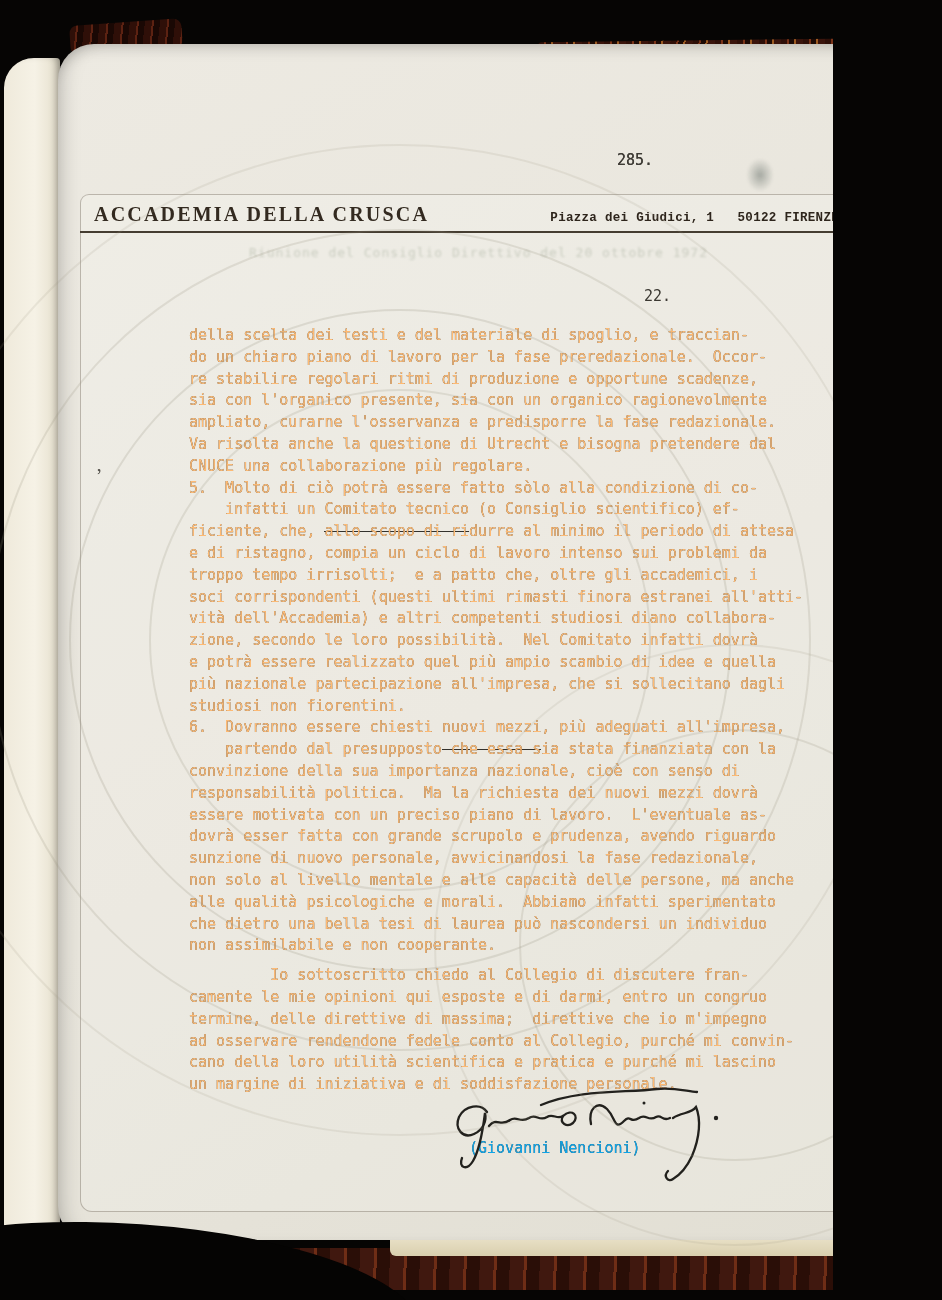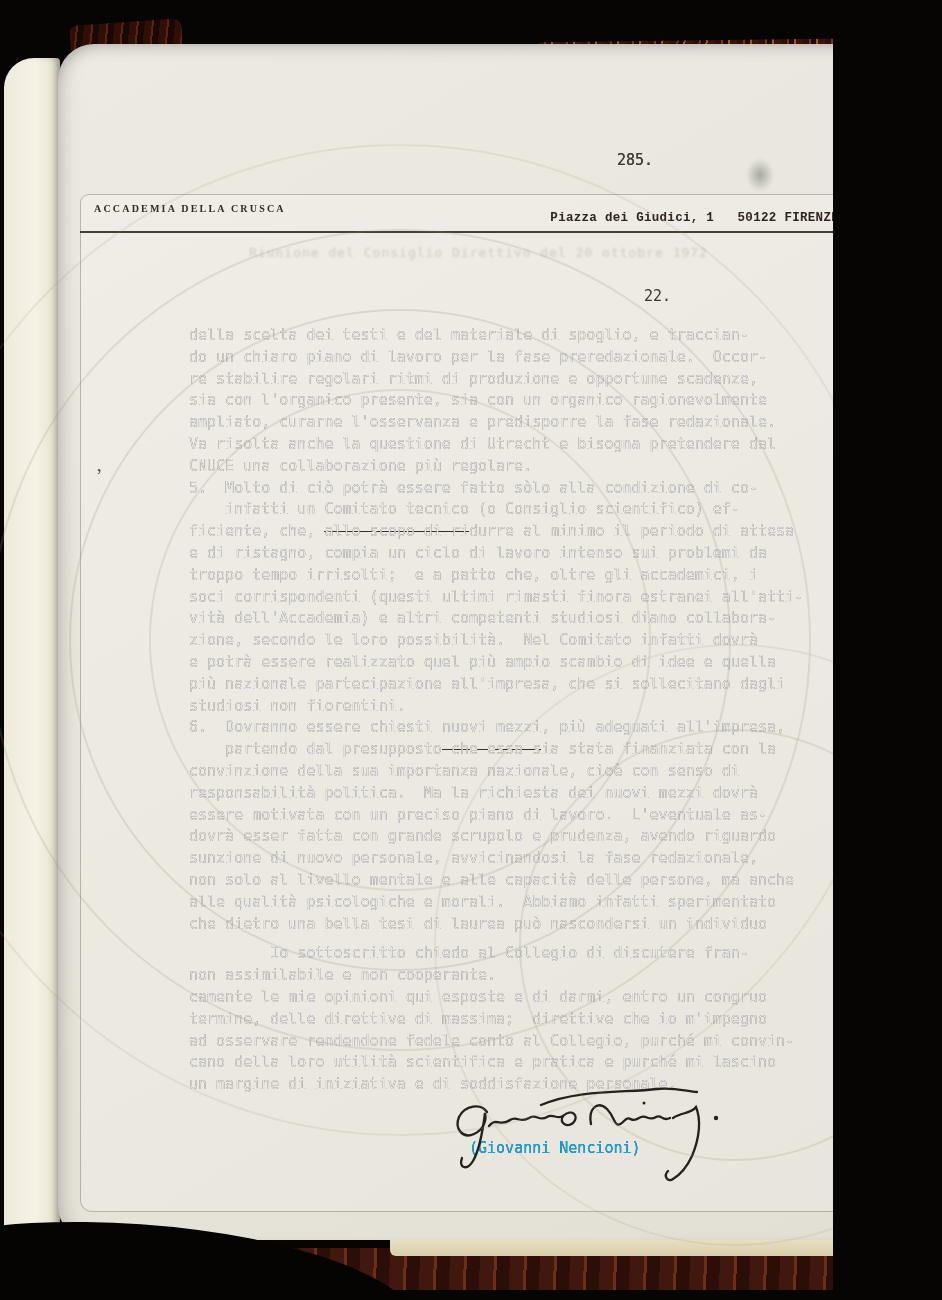--- a/index.html
+++ b/index.html
@@ -35,32 +35,32 @@
   .leather-bottom-band{position:absolute;left:60px;top:1248px;width:858px;height:42px;z-index:8;
     border-radius:8px 10px 18px 30px;
     background:repeating-linear-gradient(92deg,#40180f 0 14px,#6e2d16 14px 17px,#2a0e07 17px 30px);}
   .black-curve{position:absolute;left:-150px;top:1224px;width:570px;height:170px;z-index:11;
     background:#050403;border-radius:50%;transform:rotate(4deg);}
   
   .letter{position:absolute;left:80px;top:194px;width:770px;height:1016px;z-index:15;
     border:1px solid rgba(100,90,75,.38);border-radius:9px 3px 6px 12px;
     background:rgba(252,250,244,.22);}
   .lh-name{position:absolute;left:13px;top:8px;font-family:"Liberation Serif",serif;
-    font-size:10px;font-weight:600;letter-spacing:2.2px;color:#332a20;}
+    font-size:20px;font-weight:600;letter-spacing:2.2px;color:#332a20;}
   .lh-address{position:absolute;right:12px;top:16px;font-family:Liberation Mono, monospace;
     font-size:12.5px;font-weight:700;letter-spacing:.3px;color:#2e251c;white-space:pre;}
   .lh-rule{position:absolute;left:-1px;right:-1px;top:36px;height:2px;background:#453d31;}
   .ghost-line{position:absolute;left:168px;top:50px;width:440px;font-size:13px;
     color:#8f9a85;opacity:.38;filter:blur(1.1px);letter-spacing:1px;white-space:pre;}
   .pg22{position:absolute;left:563px;top:92px;font-size:15px;color:#3b3832;text-align:center;}
   .margin-comma{position:absolute;left:15px;top:258px;font-family:"Liberation Serif",serif;
     font-size:20px;color:#53504a;transform:rotate(-6deg);}
   
   .body-text{position:absolute;left:108px;top:130px;width:640px;font-size:15px;
-    line-height:21.8px;color:#e5e5e5;text-shadow:0 0 .4px #33312c;}
+    line-height:21.8px;color:#fdba74;text-shadow:0 0 .4px #33312c;}
   .body-text .ln{white-space:pre;height:21.8px;}
   .body-text .closing-start{margin-top:8px;}
   .u{border-bottom:1.6px solid #33312c;padding-bottom:13px;}
   
   .sig-svg{position:absolute;left:348px;top:884px;z-index:16;}
   .sig-typed{position:absolute;left:388px;top:944px;font-size:15px;color:#0ea5e9;
     text-shadow:0 0 .4px #33312c;white-space:pre;}
   
   .pg285{position:absolute;left:617px;top:151px;z-index:20;font-size:15px;color:#3f3c36;
     text-shadow:0 0 .4px #3f3c36;}
@@ -118,22 +118,22 @@
         <div class="ln"><span>6.  Dovranno essere chiesti </span><span class="u">nuovi mezzi</span><span>, più adeguati all'impresa,</span></div>
         <div class="ln"><span>    partendo dal presupposto che essa sia stata finanziata con la</span></div>
         <div class="ln"><span>convinzione della sua importanza nazionale, cioè con senso di</span></div>
         <div class="ln"><span>responsabilità politica.  Ma la richiesta dei nuovi mezzi dovrà</span></div>
         <div class="ln"><span>essere motivata con un preciso piano di lavoro.  L'eventuale as-</span></div>
         <div class="ln"><span>dovrà esser fatta con grande scrupolo e prudenza, avendo riguardo</span></div>
         <div class="ln"><span>sunzione di nuovo personale, avvicinandosi la fase redazionale,</span></div>
         <div class="ln"><span>non solo al livello mentale e alle capacità delle persone, ma anche</span></div>
         <div class="ln"><span>alle qualità psicologiche e morali.  Abbiamo infatti sperimentato</span></div>
         <div class="ln"><span>che dietro una bella tesi di laurea può nascondersi un individuo</span></div>
+        <div class="ln"><span>non assimilabile e non cooperante.</span></div>
         <div class="ln closing-start"><span>         Io sottoscritto chiedo al Collegio di discutere fran-</span></div>
-        <div class="ln"><span>non assimilabile e non cooperante.</span></div>
         <div class="ln"><span>camente le mie opinioni qui esposte e di darmi, entro un congruo</span></div>
         <div class="ln"><span>termine, delle direttive di massima;  direttive che io m'impegno</span></div>
         <div class="ln"><span>ad osservare rendendone fedele conto al Collegio, purché mi convin-</span></div>
         <div class="ln"><span>cano della loro utilità scientifica e pratica e purché mi lascino</span></div>
         <div class="ln"><span>un margine di iniziativa e di soddisfazione personale.</span></div>
       </div>
 
     <svg class="sig-svg" width="320" height="120" viewBox="0 0 320 120">
       <g fill="none" stroke="#22211d" stroke-width="2.3" stroke-linecap="round">
         <path d="M58,33 C52,24 36,26 30,38 C25,50 34,60 45,55 C54,51 58,42 56,34 C54,50 51,70 44,82 C38,92 29,89 33,79"></path>

